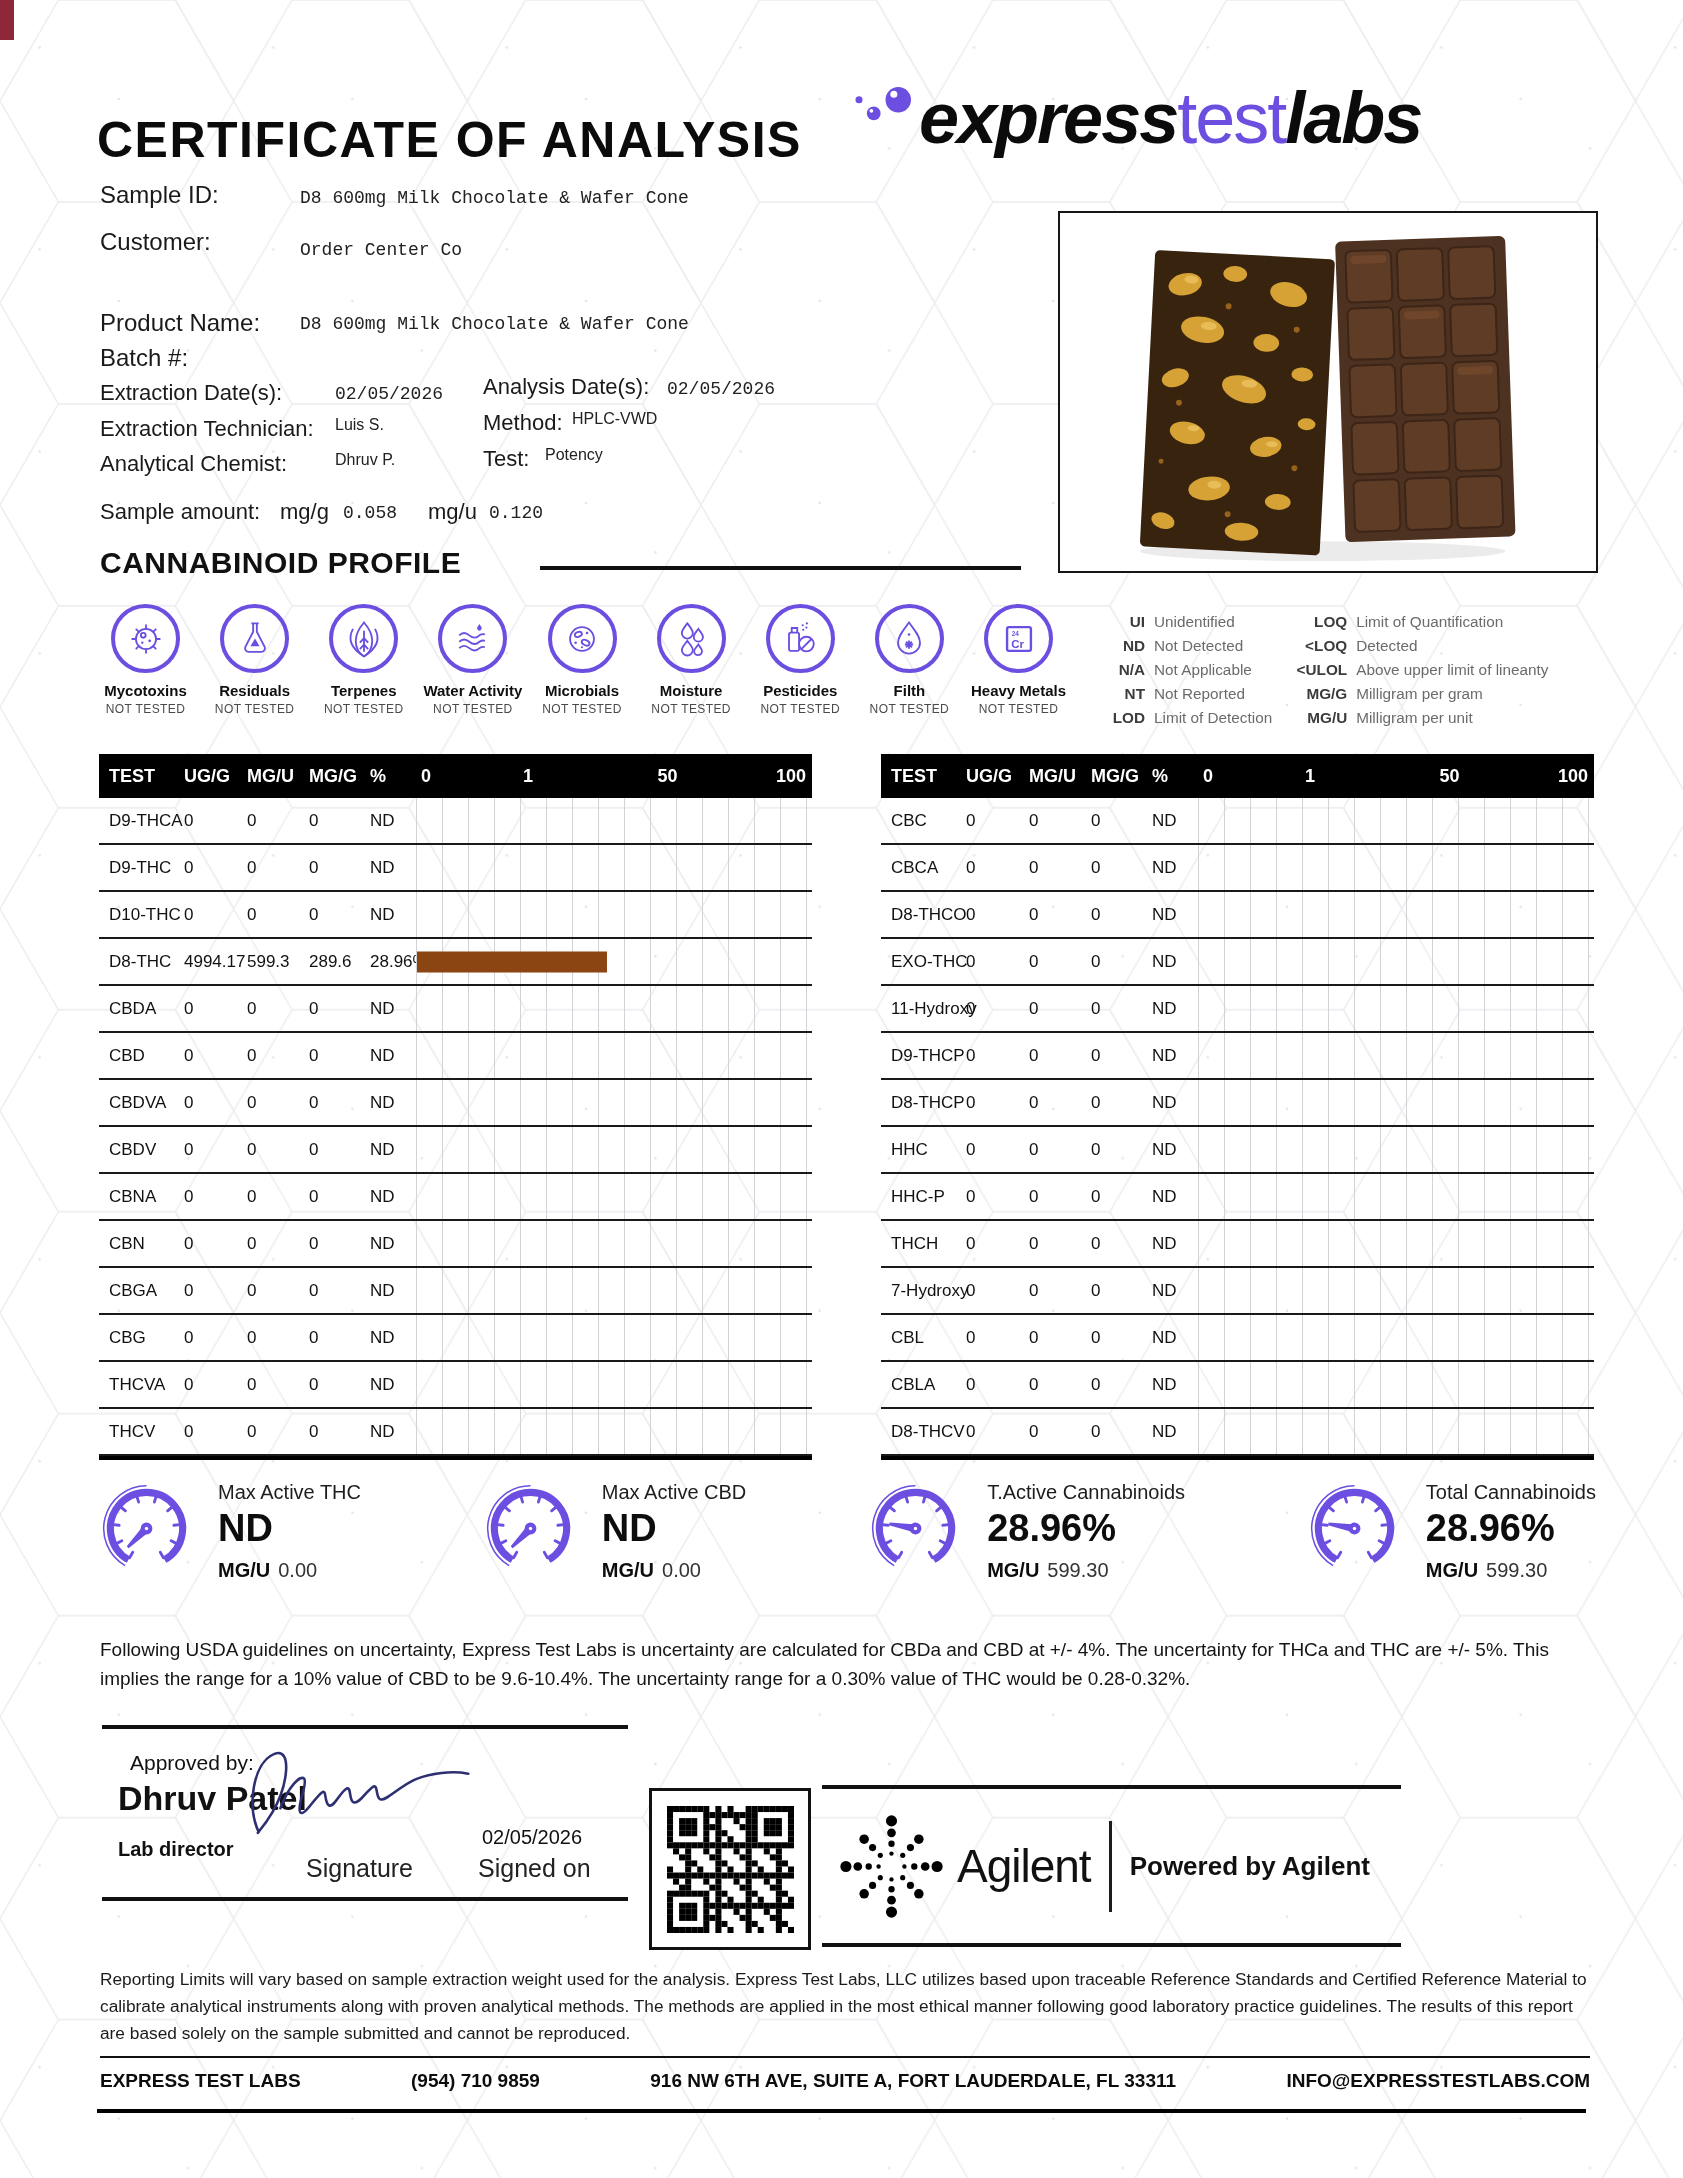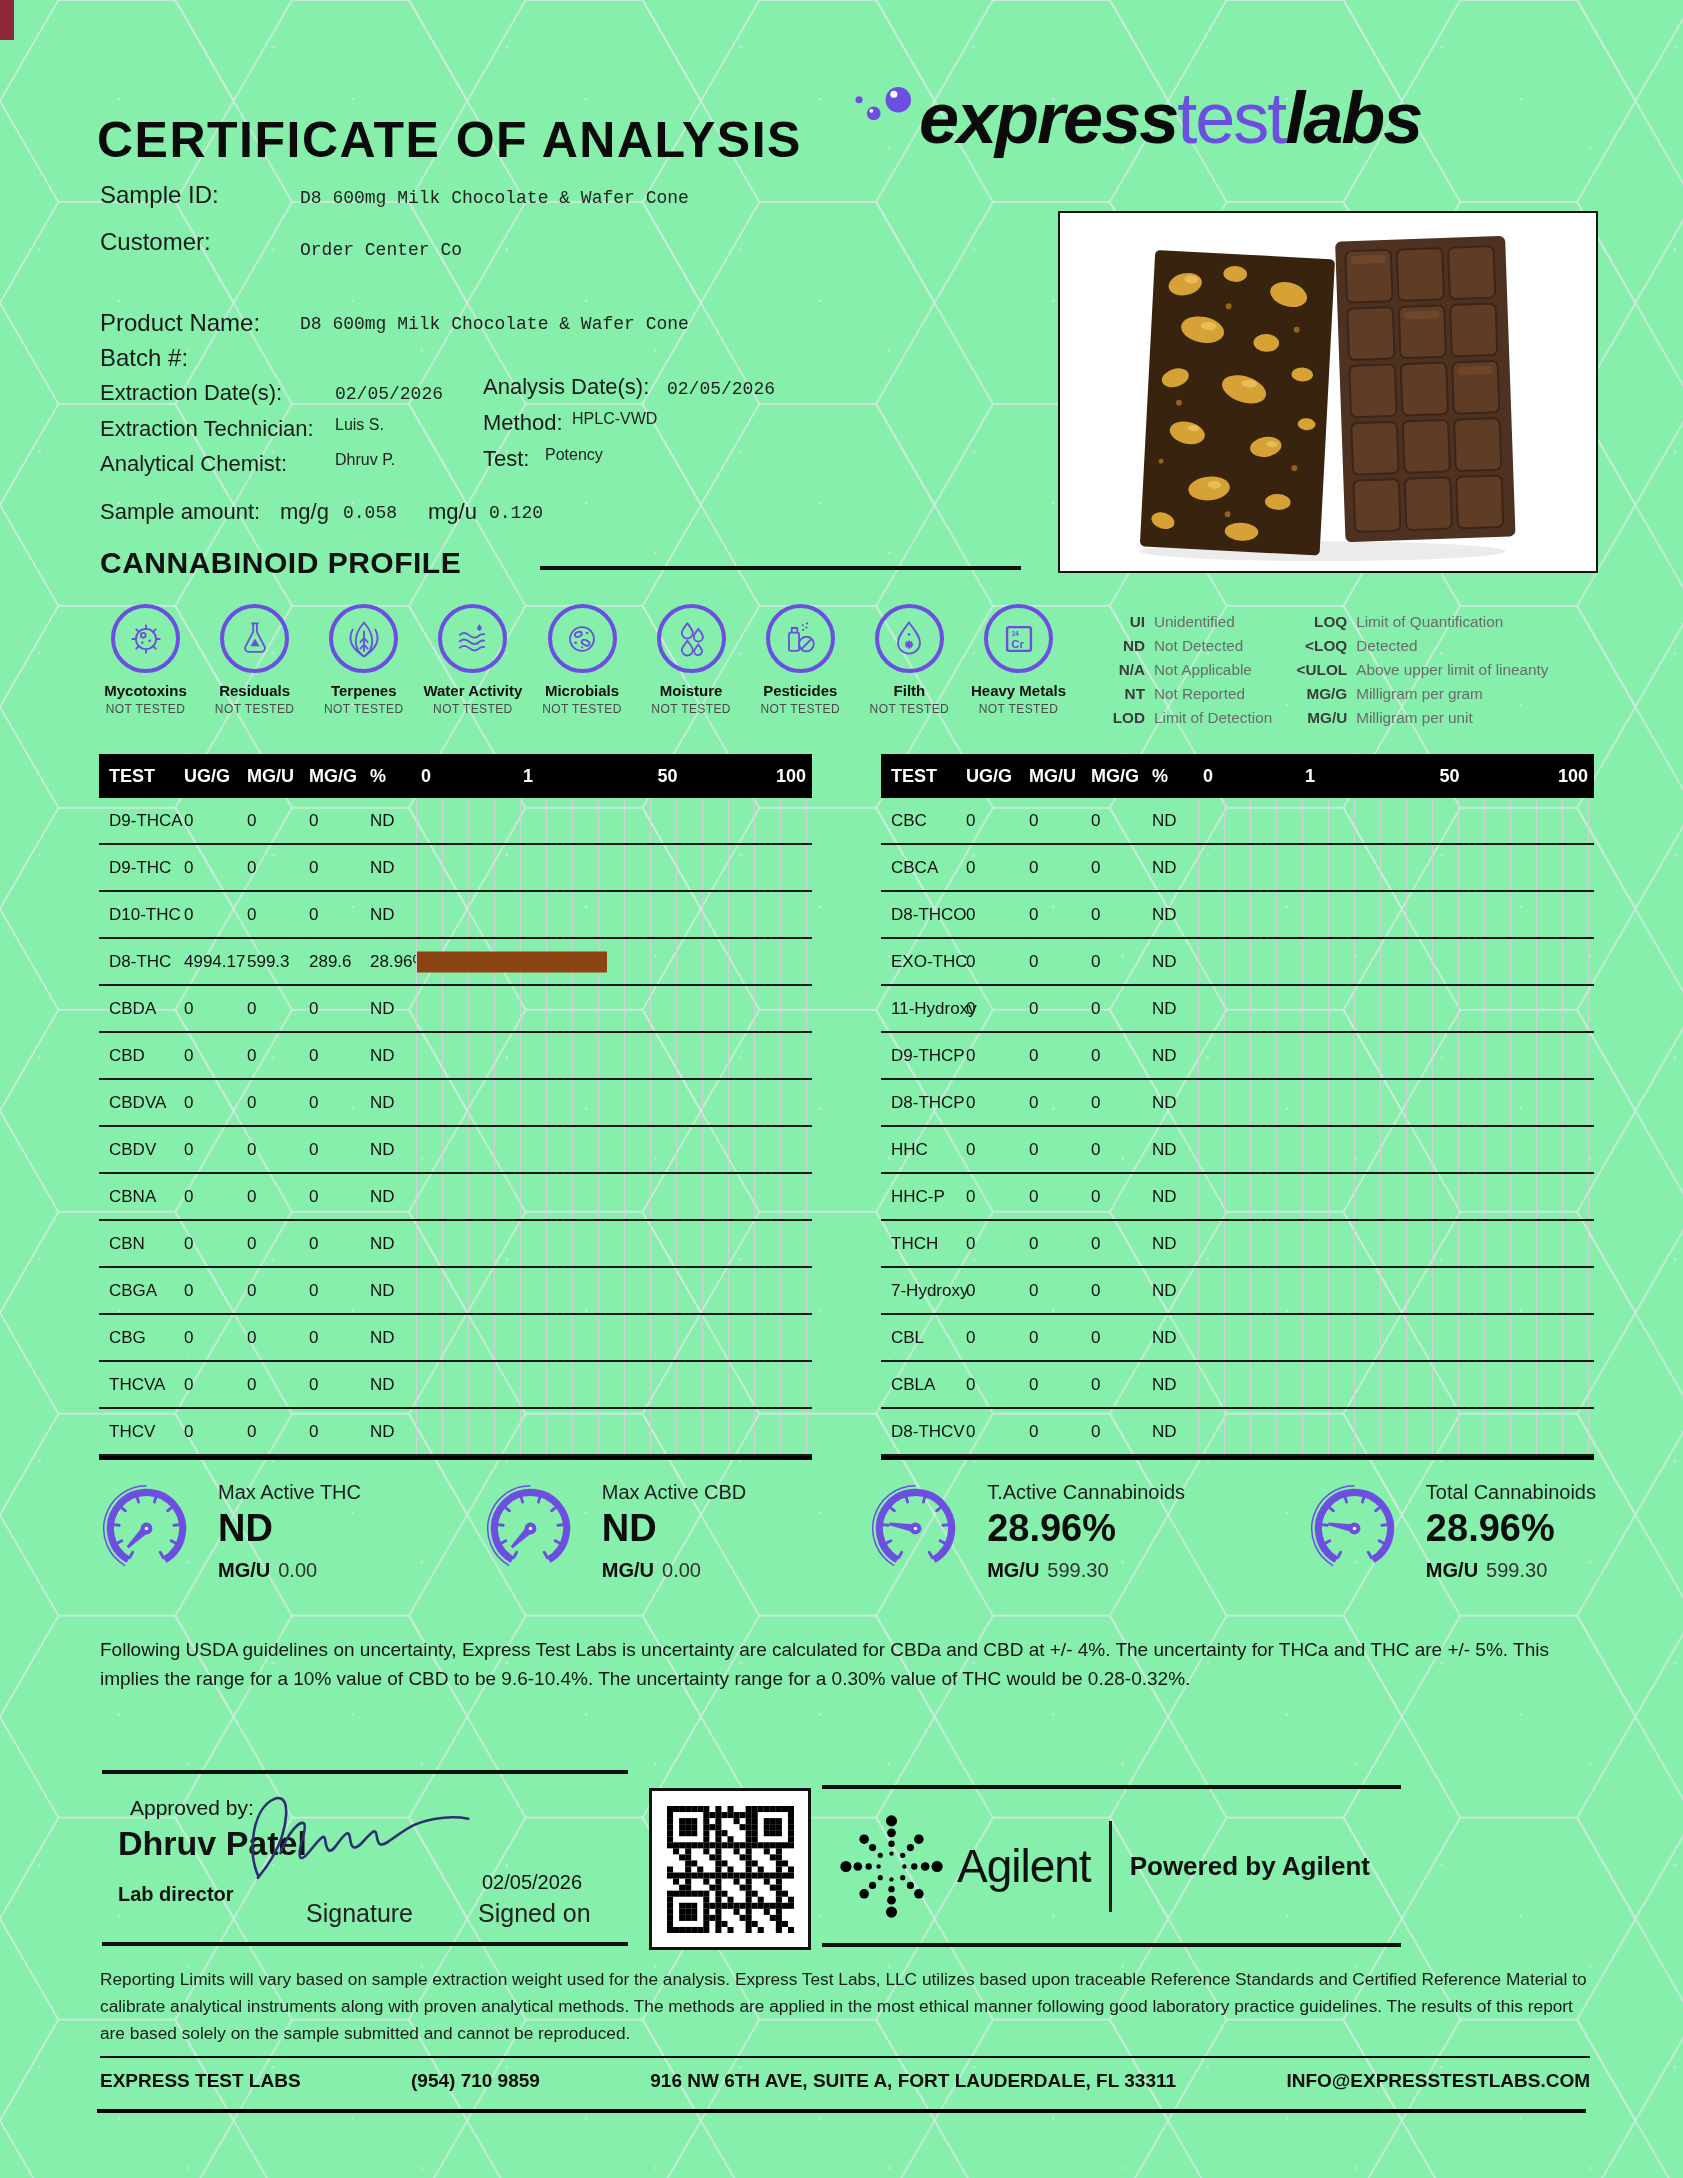--- a/index.html
+++ b/index.html
@@ -1,16 +1,16 @@
 <!DOCTYPE html>
 <html><head>
 <meta charset="utf-8">
 <style>
   html,body{margin:0;padding:0;background:#e8e8ea;}
-  #page{position:relative;width:1683px;height:2178px;background:#86efac;overflow:hidden;
+  #page{position:relative;width:1683px;height:2178px;background:#ffffff;overflow:hidden;
         font-family:"Liberation Sans","DejaVu Sans",sans-serif;color:#111;}
   svg{display:block;}
   .hexbg{position:absolute;left:0;top:0;opacity:.85;}
   .corner-mark{position:absolute;left:0;top:0;width:14px;height:40px;background:#8E2738;}
 
   
   #title{position:absolute;left:97px;top:111px;margin:0;font-size:50px;font-weight:800;letter-spacing:1.5px;color:#0b0b0b;}
   .logo{position:absolute;left:919px;top:77px;white-space:nowrap;font-size:72px;letter-spacing:-2px;}
   .logo .lx,.logo .ll{font-weight:800;font-style:italic;color:#0b0b0b;}
   .logo .lt{font-weight:400;color:#6C4EE0;}
@@ -63,21 +63,21 @@
   .gtitle{font-size:20px;color:#1d1d1f;}
   .gval{font-size:38px;font-weight:800;margin-top:3px;color:#0d0d0d;}
   .gunit{font-size:20px;margin-top:9px;color:#333;}
   .gunit b{color:#0d0d0d;margin-right:8px;}
 
   
   #uncert{position:absolute;left:100px;top:1636px;width:1477px;margin:0;font-size:19px;line-height:1.5;color:#151515;}
   #disclaimer{position:absolute;left:100px;top:1966px;width:1490px;margin:0;font-size:17.3px;line-height:1.55;color:#1b1b1b;}
 
   
-  .approval{position:absolute;left:102px;top:1770px;width:526px;height:176px;border-top:4px solid #111;border-bottom:4px solid #111;box-sizing:border-box;}
+  .approval{position:absolute;left:102px;top:1725px;width:526px;height:176px;border-top:4px solid #111;border-bottom:4px solid #111;box-sizing:border-box;}
   .ap-lbl{position:absolute;left:28px;top:22px;font-size:21px;}
   .ap-name{position:absolute;left:16px;top:50px;font-size:34px;font-weight:800;}
   .ap-role{position:absolute;left:16px;top:109px;font-size:20px;font-weight:bold;}
   .ap-sig{position:absolute;left:127px;top:4px;}
   .ap-siglbl{position:absolute;left:204px;top:125px;font-size:25px;color:#222;}
   .ap-date{position:absolute;left:380px;top:97px;font-size:20px;}
   .ap-signedon{position:absolute;left:376px;top:125px;font-size:25px;color:#222;}
 
   
   .qr-box{position:absolute;left:649px;top:1788px;width:156px;height:156px;border:3px solid #111;background:#fff;

